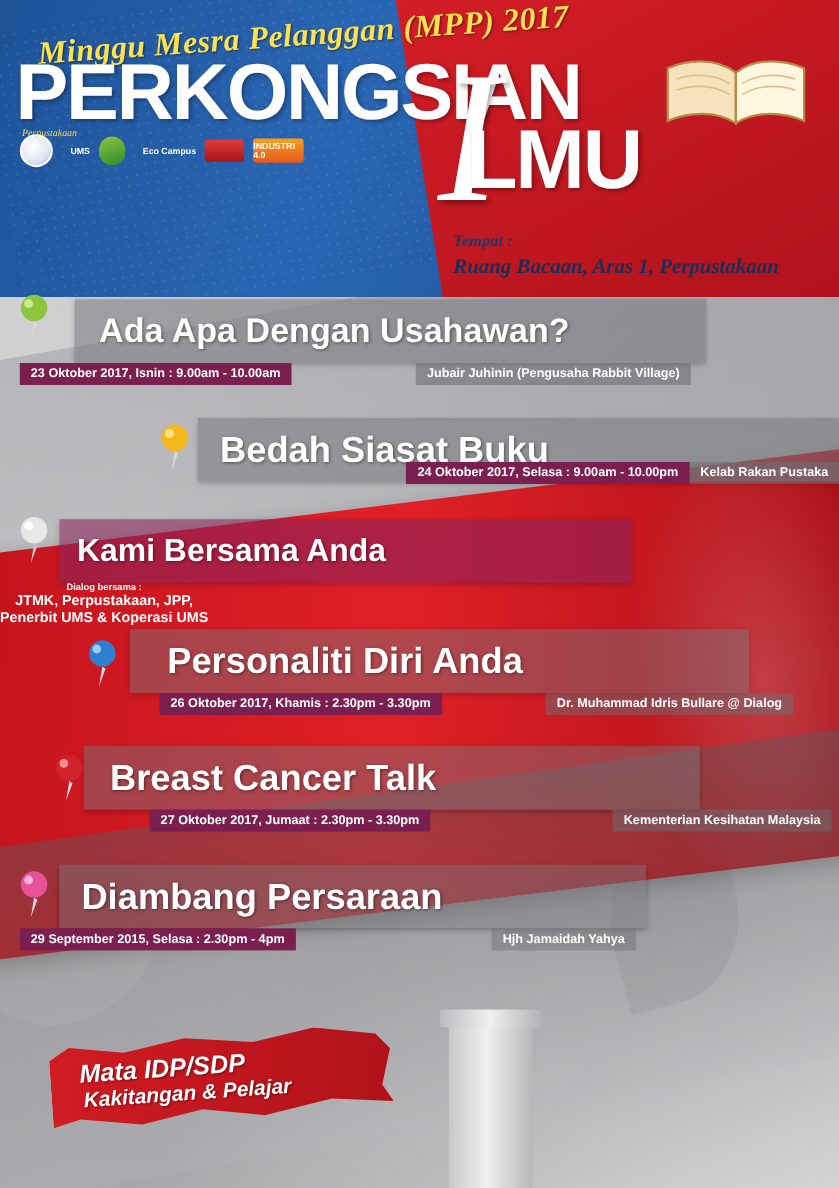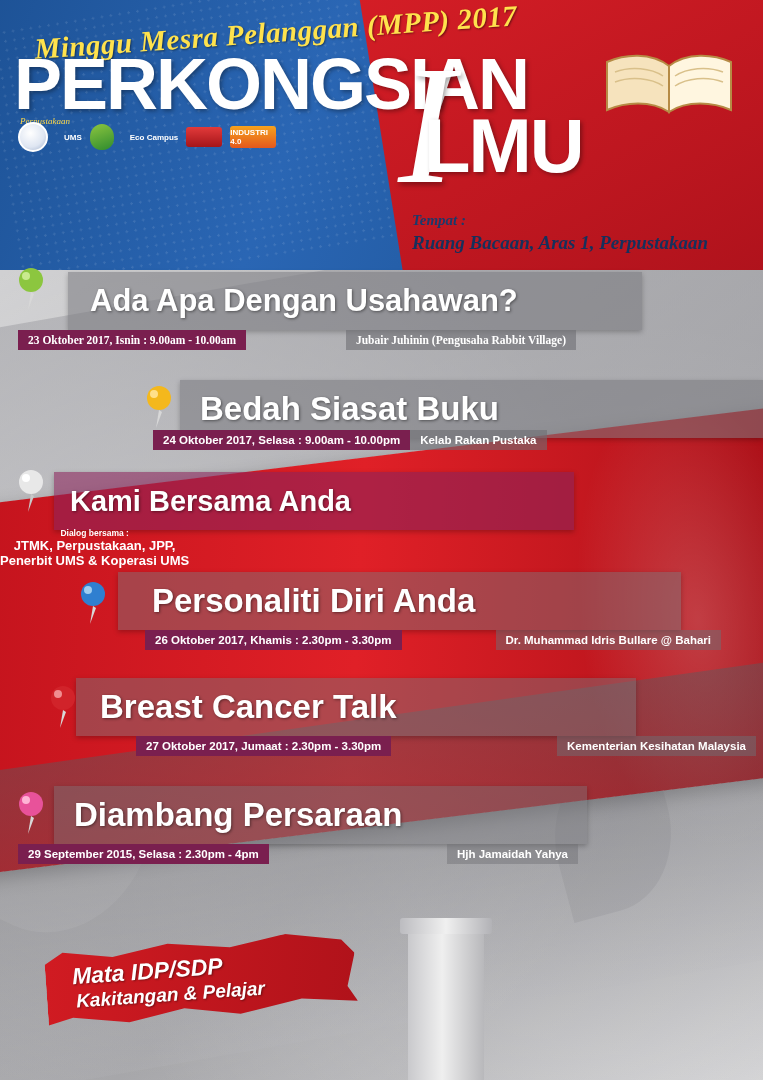--- a/index.html
+++ b/index.html
@@ -222,38 +222,38 @@
     </div>
 
     <div class="tempat-label">Tempat :</div>
     <div class="tempat-value">Ruang Bacaan, Aras 1, Perpustakaan</div>
   </div>
 
   <div class="event" style="left:0;top:272px;width:763px;padding-left:14px;">
     <div class="evt-bar" style="margin-left:54px;width:574px;background:rgba(120,120,125,.55);">
       <div class="evt-title" style="font-size:31px;margin-left:22px;">Ada Apa Dengan Usahawan?</div>
     </div>
-    <div class="evt-meta" style="left:0;top:58px;width:576px;justify-content:space-between;font-family:Liberation Serif, serif;">
+    <div class="evt-meta" style="left:0;top:58px;width:628px;justify-content:space-between;">
       <div class="evt-date" style="background:#7a1f4f;margin-left:18px;">23 Oktober 2017, Isnin : 9.00am - 10.00am</div>
       <div class="evt-speaker" style="background:rgba(110,110,115,.6);">Jubair Juhinin (Pengusaha Rabbit Village)</div>
     </div>
     <div class="pin" style="left:14px;top:-6px;">
       <svg viewBox="0 0 34 44" width="34" height="44">
         <circle cx="17" cy="14" r="12" fill="#8cc63f"></circle>
         <circle cx="12" cy="10" r="4" fill="#c9ea8e"></circle>
         <path d="M17 26 L14 44 L20 28 Z" fill="#d8d8d8"></path>
       </svg>
     </div>
   </div>
 
   <div class="event" style="left:0;top:380px;width:763px;">
     <div class="evt-bar" style="margin-left:180px;width:583px;background:rgba(120,120,125,.55);">
       <div class="evt-title" style="font-size:33px;margin-left:20px;">Bedah Siasat Buku</div>
     </div>
-    <div class="evt-meta" style="left:135px;top:50px;width:628px;justify-content:flex-start;">
+    <div class="evt-meta" style="left:135px;top:40px;width:628px;justify-content:flex-end;">
       <div class="evt-date" style="background:#7a1f4f;margin-left:18px;">24 Oktober 2017, Selasa : 9.00am - 10.00pm</div>
       <div class="evt-speaker" style="background:rgba(110,110,115,.6);">Kelab Rakan Pustaka</div>
     </div>
     <div class="pin" style="left:142px;top:4px;">
       <svg viewBox="0 0 34 44" width="34" height="44">
         <circle cx="17" cy="14" r="12" fill="#f4b81c"></circle>
         <circle cx="12" cy="10" r="4" fill="#ffe08a"></circle>
         <path d="M17 26 L14 44 L20 28 Z" fill="#d8d8d8"></path>
       </svg>
     </div>
@@ -278,21 +278,21 @@
       </svg>
     </div>
   </div>
 
   <div class="event" style="left:0;top:572px;width:763px;">
     <div class="evt-bar" style="margin-left:118px;width:563px;background:rgba(120,120,125,.45);">
       <div class="evt-title" style="font-size:33px;margin-left:34px;">Personaliti Diri Anda</div>
     </div>
     <div class="evt-meta" style="left:104px;top:58px;width:576px;justify-content:space-between;padding-left:41px;">
       <div class="evt-date" style="background:#7a1f4f;">26 Oktober 2017, Khamis : 2.30pm - 3.30pm</div>
-      <div class="evt-speaker" style="background:rgba(110,110,115,.5);">Dr. Muhammad Idris Bullare @ Bahari</div>
+      <div class="evt-speaker" style="background:rgba(110,110,115,.5);">Dr. Muhammad Idris Bullare @ Dialog</div>
     </div>
     <div class="pin" style="left:76px;top:8px;">
       <svg viewBox="0 0 34 44" width="34" height="44">
         <circle cx="17" cy="14" r="12" fill="#2f7fd0"></circle>
         <circle cx="12" cy="10" r="4" fill="#9fcdf0"></circle>
         <path d="M17 26 L14 44 L20 28 Z" fill="#d8d8d8"></path>
       </svg>
     </div>
   </div>
 

